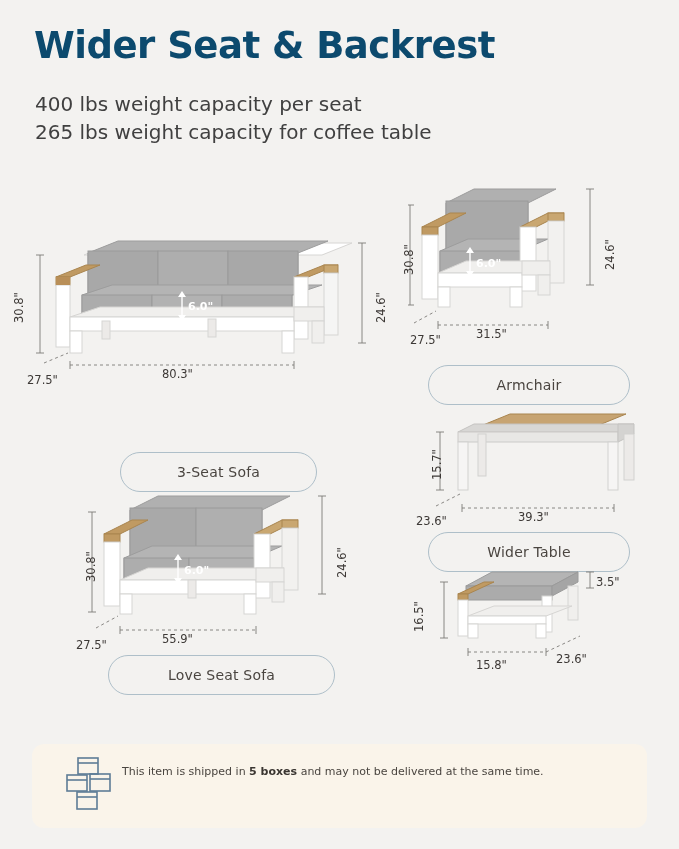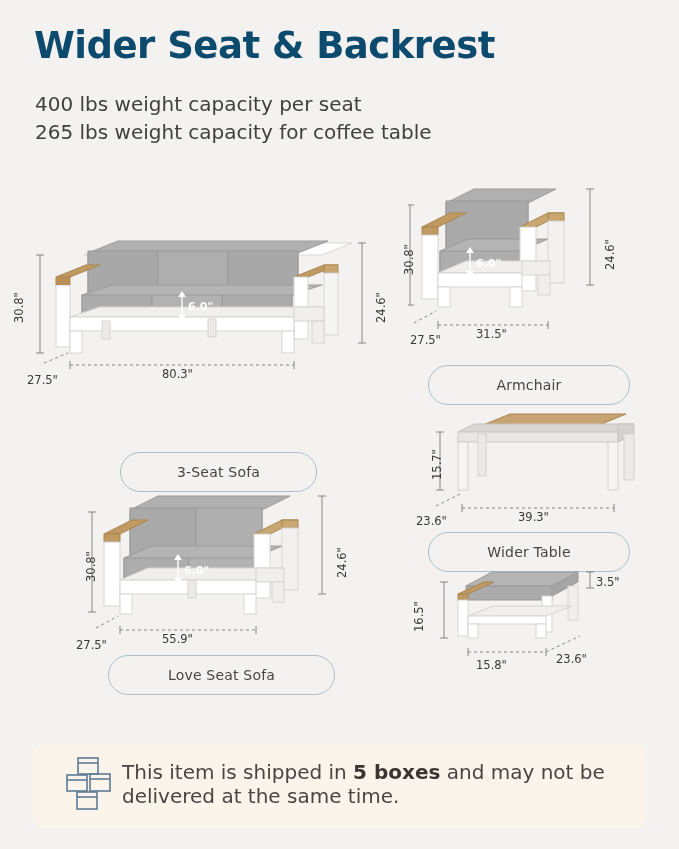--- a/index.html
+++ b/index.html
@@ -82,21 +82,21 @@
     width: 615px;
     height: 84px;
     background: #faf4ea;
     border-radius: 12px;
   }
   .ship-text {
     position: absolute;
     left: 122px;
     top: 760px;
     width: 490px;
-    font-size: 20px;
+    font-size: 11px;
     line-height: 24px;
     color: #4a4540;
     font-family: "DejaVu Sans", sans-serif;
   }
   .ship-text b { font-weight: bold; color: #3a3531; }
   .boxes-icon {
     position: absolute;
     left: 66px;
     top: 757px;
   }

